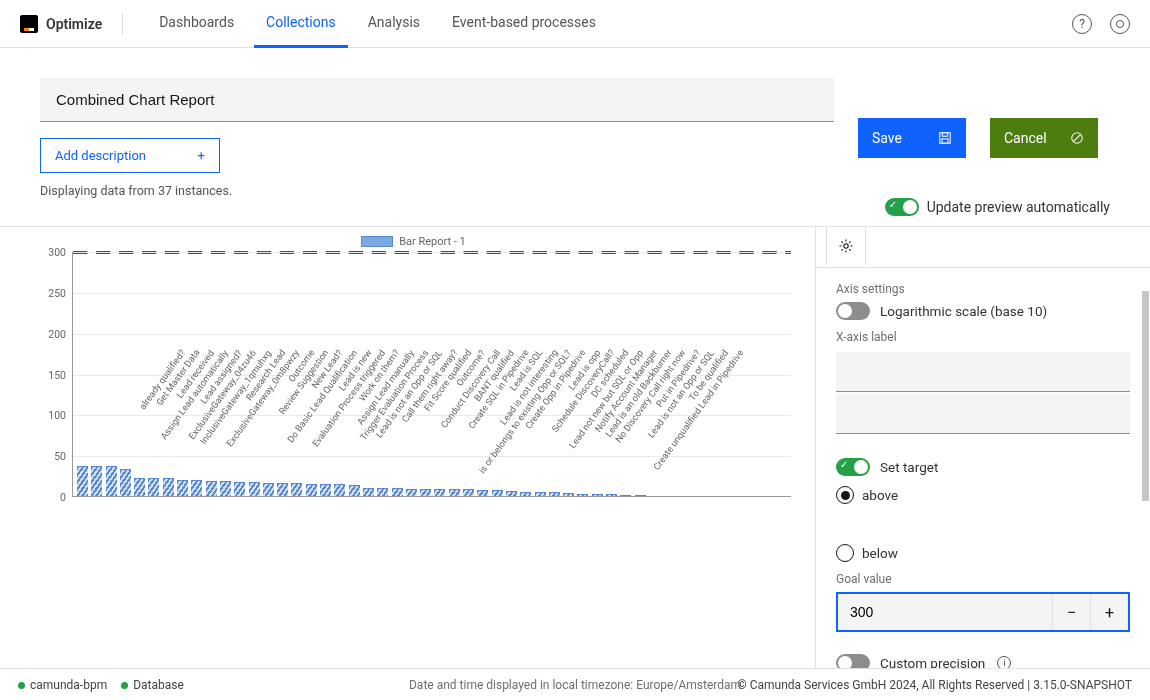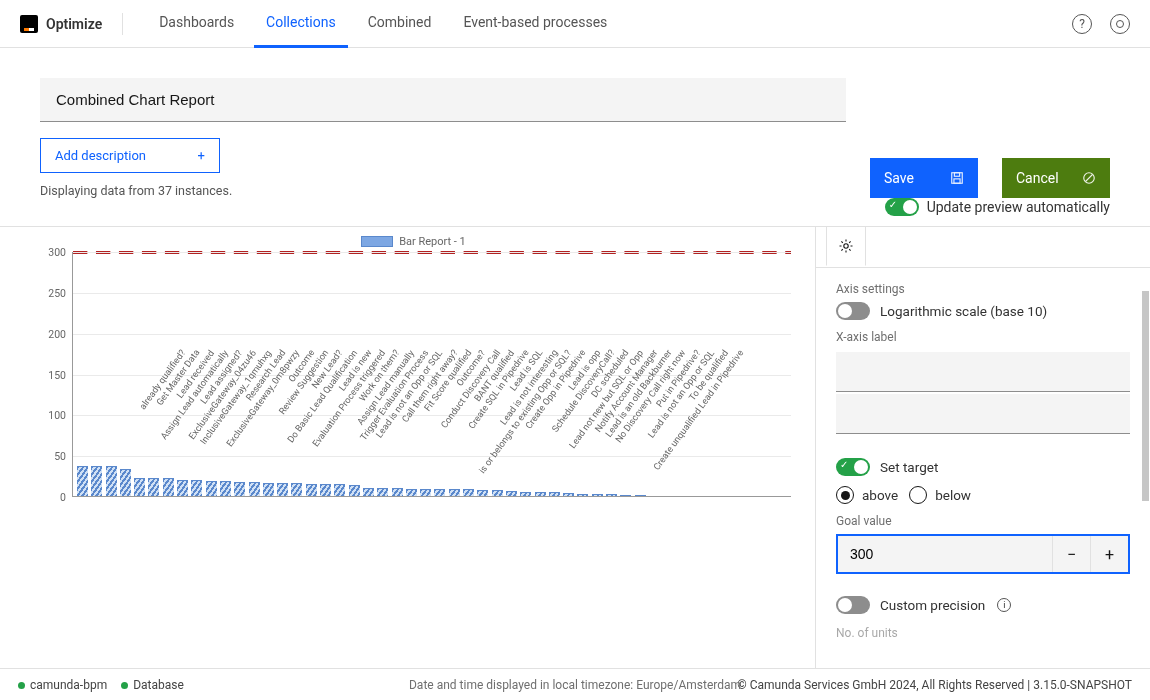--- a/index.html
+++ b/index.html
@@ -31,22 +31,22 @@
     .nav-item.active { color: #0f62fe; border-bottom-color: #0f62fe; }
     .spacer { flex: 1; }
     .hdr-icon {
       width: 20px; height: 20px; border: 1.5px solid #555; border-radius: 50%;
       display: flex; align-items: center; justify-content: center; margin-left: 18px;
       color: #555; font-size: 12px; cursor: pointer;
     }
     .hdr-user-inner { width: 8px; height: 8px; border: 1.5px solid #555; border-radius: 50%; }
 
     .report-bar {
-      display: flex; align-items: flex-end;
-      padding: 30px 40px 0 40px; gap: 24px;
+      display: flex; align-items: center;
+      padding: 30px 52px 0 40px; gap: 24px;
     }
     .title-zone { flex: 1; }
     .title-input {
       width: 100%; background: #f4f4f4; border: none; border-bottom: 1px solid #8d8d8d;
       font-size: 15px; padding: 13px 16px; color: #161616;
     }
     .add-desc {
       margin-top: 16px; display: inline-flex; align-items: center; justify-content: space-between;
       width: 180px; border: 1px solid #0f62fe; color: #0f62fe;
       padding: 9px 14px; font-size: 13px; cursor: pointer; background: #fff;
@@ -115,21 +115,21 @@
     .panel-body {
       margin-top: 40px; padding: 4px 20px 0 20px;
       overflow-y: auto; flex: 1; border-top: 1px solid #e1e1e1;
     }
     .sec-label { color: #6f6f6f; font-size: 12px; margin: 10px 0 6px; }
     .opt-row { display: flex; align-items: center; gap: 10px; font-size: 13.5px; margin: 6px 0; }
     .text-field {
       width: 100%; background: #f4f4f4; border: none; border-bottom: 1px solid #8d8d8d;
       height: 40px; padding: 0 12px; margin-top: 2px; font-size: 13px;
     }
-    .radio-row { display: flex; gap: 11px; margin: 10px 0 8px; }
+    .radio-row { display: flex; gap: 40px; margin: 10px 0 8px; flex-direction: column; }
     .radio { display: flex; align-items: center; gap: 8px; cursor: pointer; font-size: 13.5px; }
     .radio-outer { width: 18px; height: 18px; border: 1.5px solid #161616; border-radius: 50%; display: flex; align-items: center; justify-content: center; }
     .radio-inner { width: 9px; height: 9px; border-radius: 50%; background: #161616; }
     .goal-field {
       display: flex; align-items: stretch; border: 2px solid #0f62fe; margin-top: 4px;
       background: #f4f4f4; height: 40px;
     }
     .goal-input { flex: 1; border: none; background: transparent; padding: 0 12px; font-size: 14px; }
     .step { width: 38px; border-left: 1px solid #e1e1e1; display: flex; align-items: center; justify-content: center; cursor: pointer; font-size: 16px; color: #161616; }
     .info-icon { width: 14px; height: 14px; border: 1.2px solid #555; border-radius: 50%; display: inline-flex; align-items: center; justify-content: center; font-size: 9px; margin-left: 2px; }
@@ -149,21 +149,21 @@
 <body>
 
 <div class="header">
   <div class="logo-block">
     <div class="logo-icon"></div>
     <span class="app-name">Optimize</span>
   </div>
   <div class="nav" id="nav">
       <div class="nav-item">Dashboards</div>
       <div class="nav-item active">Collections</div>
-      <div class="nav-item">Combined</div>
+      <div class="nav-item">Analysis</div>
       <div class="nav-item">Event-based processes</div>
     </div>
   <div class="spacer"></div>
   <div class="hdr-icon">?</div>
   <div class="hdr-icon">
       <div class="hdr-user-inner"></div>
     </div>
 </div>
 
 <div class="report-bar">

